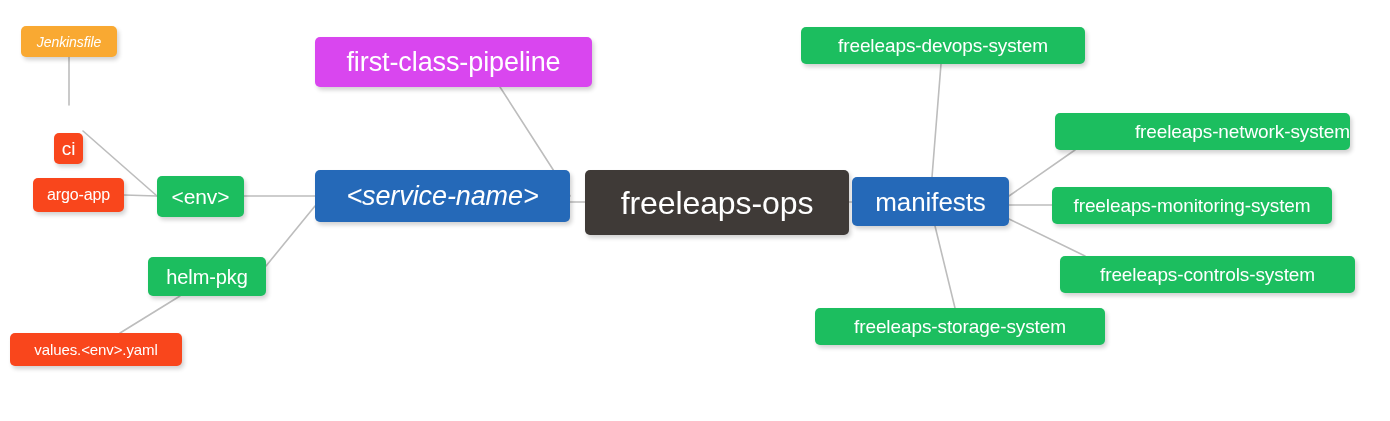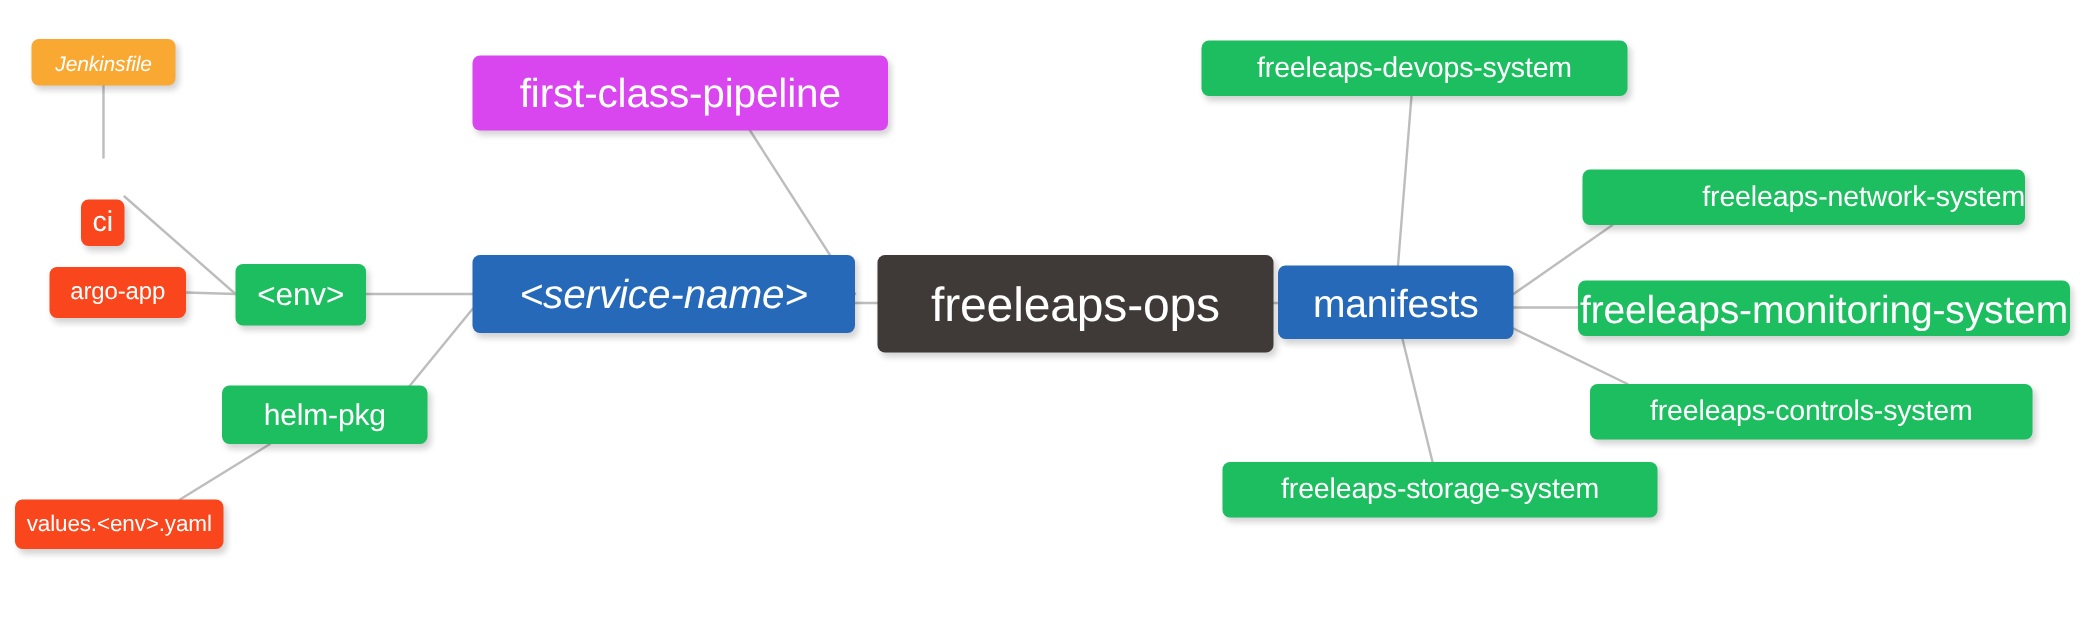--- a/index.html
+++ b/index.html
@@ -74,45 +74,45 @@
       </div>
       <div class="node" style="left: 54px; top: 105px; width: 29px; height: 31px; background: rgb(249, 70, 28); font-size: 19px; margin-top: 28px;">
         <span class="node-label">ci</span>
       </div>
       <div class="node" style="left: 33px; top: 178px; width: 91px; height: 34px; background: rgb(249, 70, 28); font-size: 16px;">
         <span class="node-label">argo-app</span>
       </div>
       <div class="node" style="left: 157px; top: 176px; width: 87px; height: 41px; background: rgb(28, 190, 95); font-size: 21px;">
         <span class="node-label">&lt;env&gt;</span>
       </div>
-      <div class="node" style="left: 10px; top: 333px; width: 139px; height: 33px; background: rgb(249, 70, 28); font-size: 15px;">
+      <div class="node" style="left: 10px; top: 333px; width: 172px; height: 33px; background: rgb(249, 70, 28); font-size: 15px;">
         <span class="node-label">values.&lt;env&gt;.yaml</span>
       </div>
-      <div class="node" style="left: 148px; top: 257px; width: 137px; height: 39px; background: rgb(28, 190, 95); font-size: 20px;">
+      <div class="node" style="left: 148px; top: 257px; width: 118px; height: 39px; background: rgb(28, 190, 95); font-size: 20px;">
         <span class="node-label">helm-pkg</span>
       </div>
       <div class="node" style="left: 315px; top: 170px; width: 255px; height: 52px; background: rgb(37, 105, 184); font-size: 27px; font-style: italic;">
         <span class="node-label">&lt;service-name&gt;</span>
       </div>
       <div class="node" style="left: 315px; top: 37px; width: 277px; height: 50px; background: #d946ef; font-size: 27px;">
         <span class="node-label">first-class-pipeline</span>
       </div>
       <div class="node" style="left: 585px; top: 170px; width: 264px; height: 65px; background: rgb(63, 58, 55); font-size: 32px;">
         <span class="node-label">freeleaps-ops</span>
       </div>
       <div class="node" style="left: 852px; top: 177px; width: 157px; height: 49px; background: rgb(37, 105, 184); font-size: 26px; text-align: center;">
         <span class="node-label">manifests</span>
       </div>
       <div class="node" style="left: 801px; top: 27px; width: 284px; height: 37px; background: rgb(28, 190, 95); font-size: 19px;">
         <span class="node-label">freeleaps-devops-system</span>
       </div>
       <div class="node" style="left: 1055px; top: 113px; width: 295px; height: 37px; background: rgb(28, 190, 95); font-size: 19px; justify-content: flex-end;">
         <span class="node-label">freeleaps-network-system</span>
       </div>
-      <div class="node" style="left: 1052px; top: 187px; width: 328px; height: 37px; background: rgb(28, 190, 95); font-size: 26px;">
+      <div class="node" style="left: 1052px; top: 187px; width: 280px; height: 37px; background: rgb(28, 190, 95); font-size: 19px;">
         <span class="node-label">freeleaps-monitoring-system</span>
       </div>
       <div class="node" style="left: 1060px; top: 256px; width: 295px; height: 37px; background: rgb(28, 190, 95); font-size: 19px;">
         <span class="node-label">freeleaps-controls-system</span>
       </div>
       <div class="node" style="left: 815px; top: 308px; width: 290px; height: 37px; background: rgb(28, 190, 95); font-size: 19px;">
         <span class="node-label">freeleaps-storage-system</span>
       </div>
     </div>
 </div>

